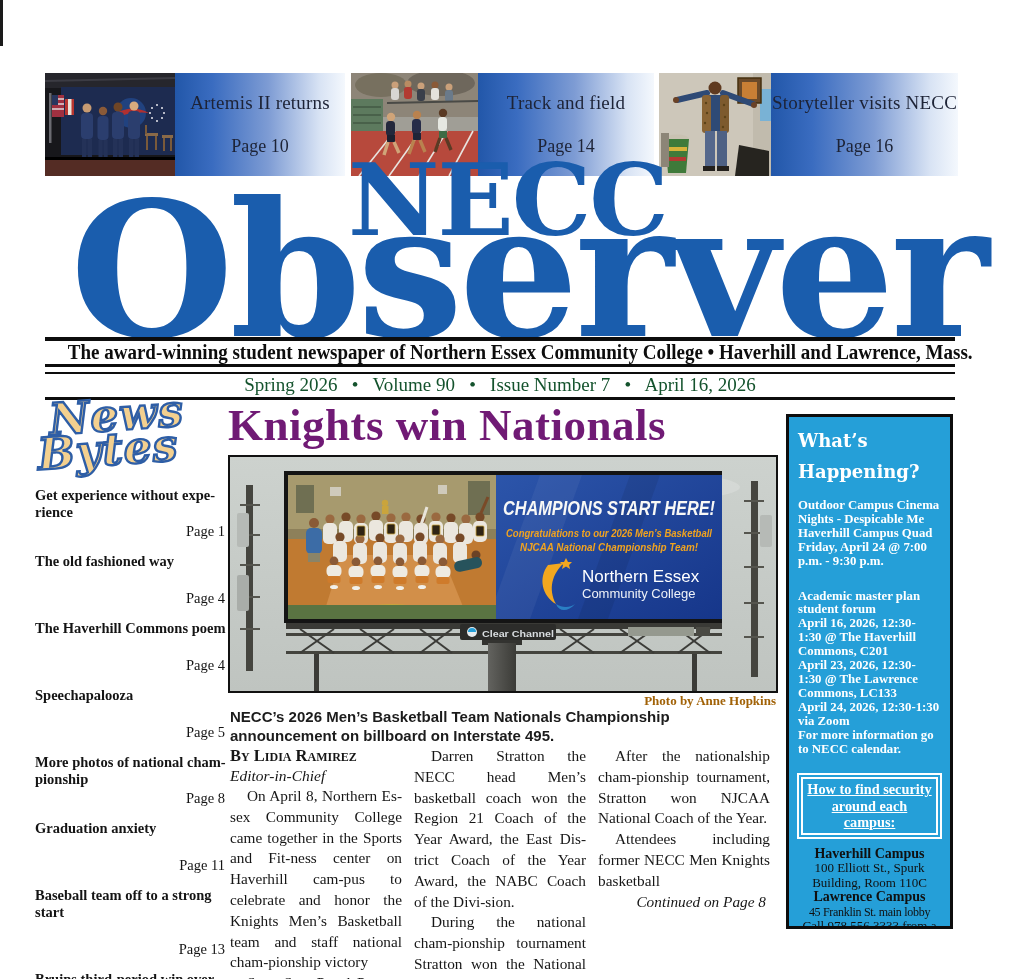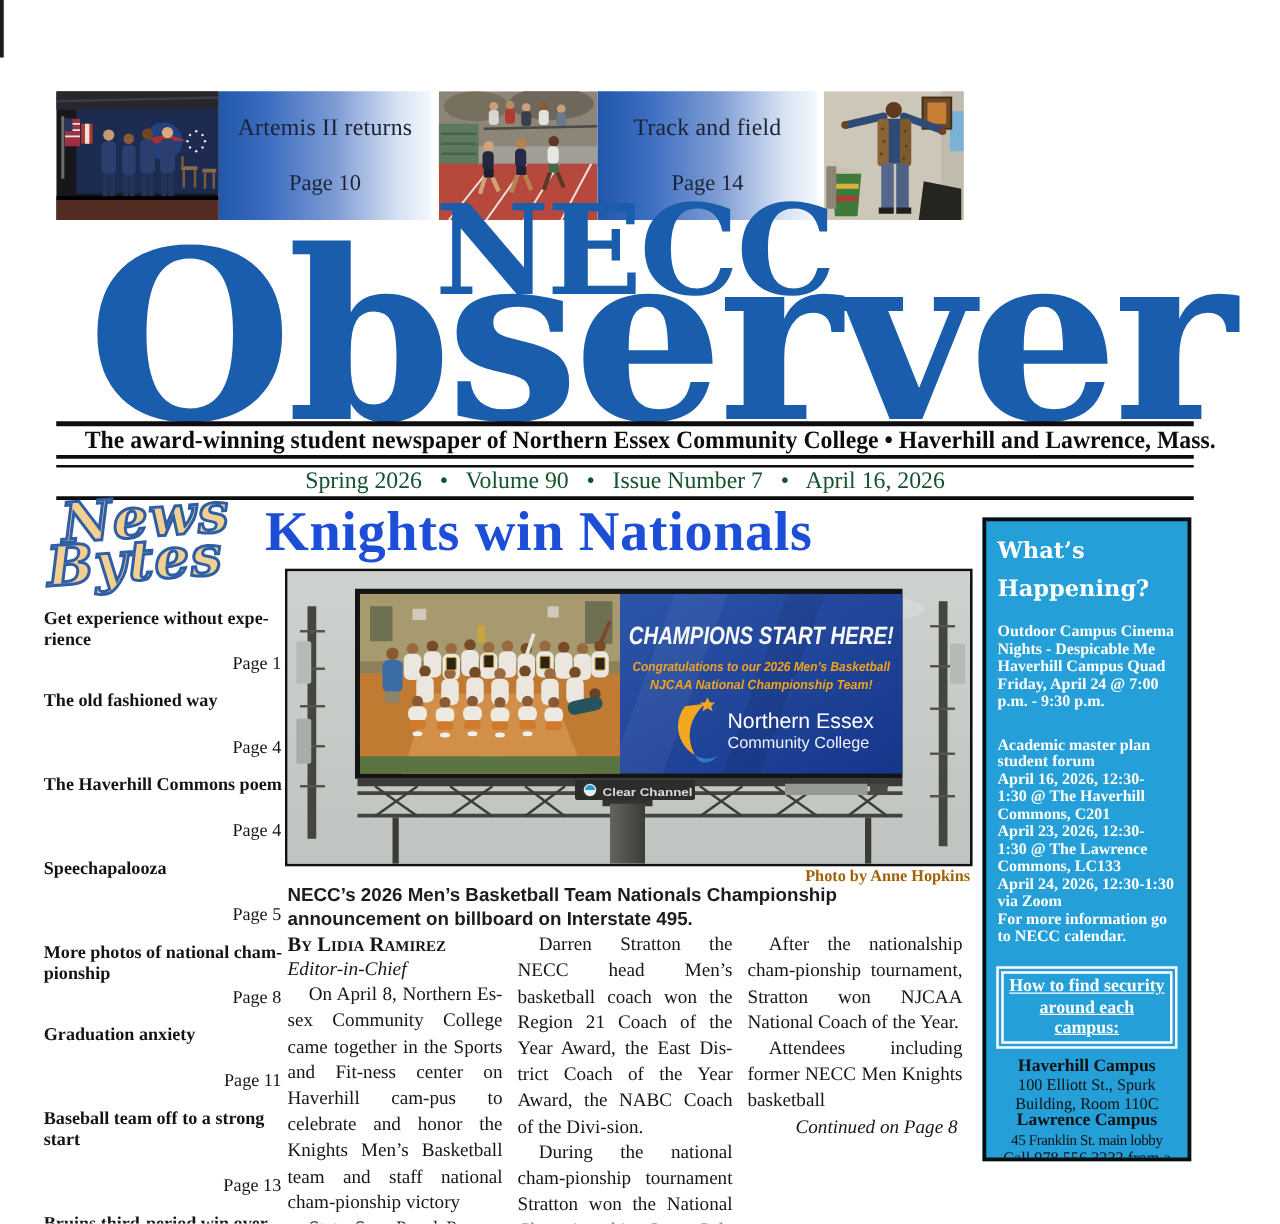--- a/index.html
+++ b/index.html
@@ -37,22 +37,22 @@
   .nb-word{font-family:"DejaVu Serif",serif;font-style:italic;font-weight:bold;font-size:44px;
            color:#f3d08f;-webkit-text-stroke:2.4px #2e5ea6;letter-spacing:1px;}
   .nb-w2{margin-left:-14px;}
   .nb-list{left:35px;top:487px;width:192px;}
   .nb-item{margin-bottom:13px;}
   .nb-title{font-weight:bold;font-size:14.5px;line-height:17px;color:#141414;}
   .nb-page{font-size:14.5px;text-align:right;padding-right:2px;color:#141414;}
   .pg-s{margin-top:2px;} .pg-l{margin-top:20px;}
 
   
-  .headline{left:212px;top:402px;width:545px;font-weight:bold;font-size:45px;line-height:1.05;
-            color:#1d4ed8;letter-spacing:.5px;}
+  .headline{left:228px;top:402px;width:545px;font-weight:bold;font-size:45px;line-height:1.05;
+            color:#701a75;letter-spacing:.5px;}
   .photo-frame{left:228px;top:455px;width:546px;height:234px;border:2px solid #111;background:#c7ccc8;}
   .credit{left:500px;top:693px;width:276px;text-align:right;font-weight:bold;font-size:13px;color:#a16207;}
   .caption{left:230px;top:707px;width:548px;font-family:"Liberation Sans",sans-serif;
            font-weight:bold;font-size:15px;line-height:19px;color:#1c1c1c;}
   .cols{left:230px;top:746px;width:540px;display:flex;gap:12px;}
   .col{width:172px;flex:none;font-size:15.3px;line-height:20.8px;text-align:justify;color:#161616;}
   .byline{font-weight:bold;font-variant:small-caps;font-size:16.5px;line-height:20px;text-align:left;}
   .role{font-style:italic;font-size:15.5px;line-height:20px;text-align:left;}
   .col p{margin:0;text-indent:17px;}
   .continued{margin-top:16px;font-style:italic;text-align:right;padding-right:4px;text-indent:0 !important;}
@@ -224,20 +224,24 @@
       <rect x="44" y="93" width="12" height="5" fill="#23201c"></rect>
         <rect x="58" y="93" width="12" height="5" fill="#23201c"></rect>
       <ellipse cx="18" cy="66" rx="12" ry="4.5" fill="#c9c2b2"></ellipse>
       <path d="M6,66 L30,66 L27,100 L9,100 Z" fill="#3f7a3a"></path>
       <rect x="8" y="74" width="20" height="4" fill="#d8b23a"></rect>
         <rect x="9" y="84" width="18" height="4" fill="#b23a32"></rect>
       <path d="M80,72 L110,78 L110,103 L76,103 Z" fill="#26241f"></path>
       <rect x="2" y="60" width="8" height="34" fill="#8c8577"></rect>
     </svg>
 
+    <div class="tz-box" style="width:187px">
+      <div class="tz-label">Storyteller visits NECC</div>
+      <div class="tz-page">Page 16</div>
+    </div>
   </div>
 
   <div class="abs mast-top">NECC</div>
   <div class="abs mast-name">Observer</div>
   <div class="abs rule r1"></div>
   <div class="abs tagline">The award-winning student newspaper of Northern Essex Community College • Haverhill and Lawrence, Mass.</div>
   <div class="abs rule r2"></div>
   <div class="abs rule r3"></div>
   <div class="abs dateline">Spring 2026   •   Volume 90   •   Issue Number 7   •   April 16, 2026</div>
   <div class="abs rule r4"></div>

